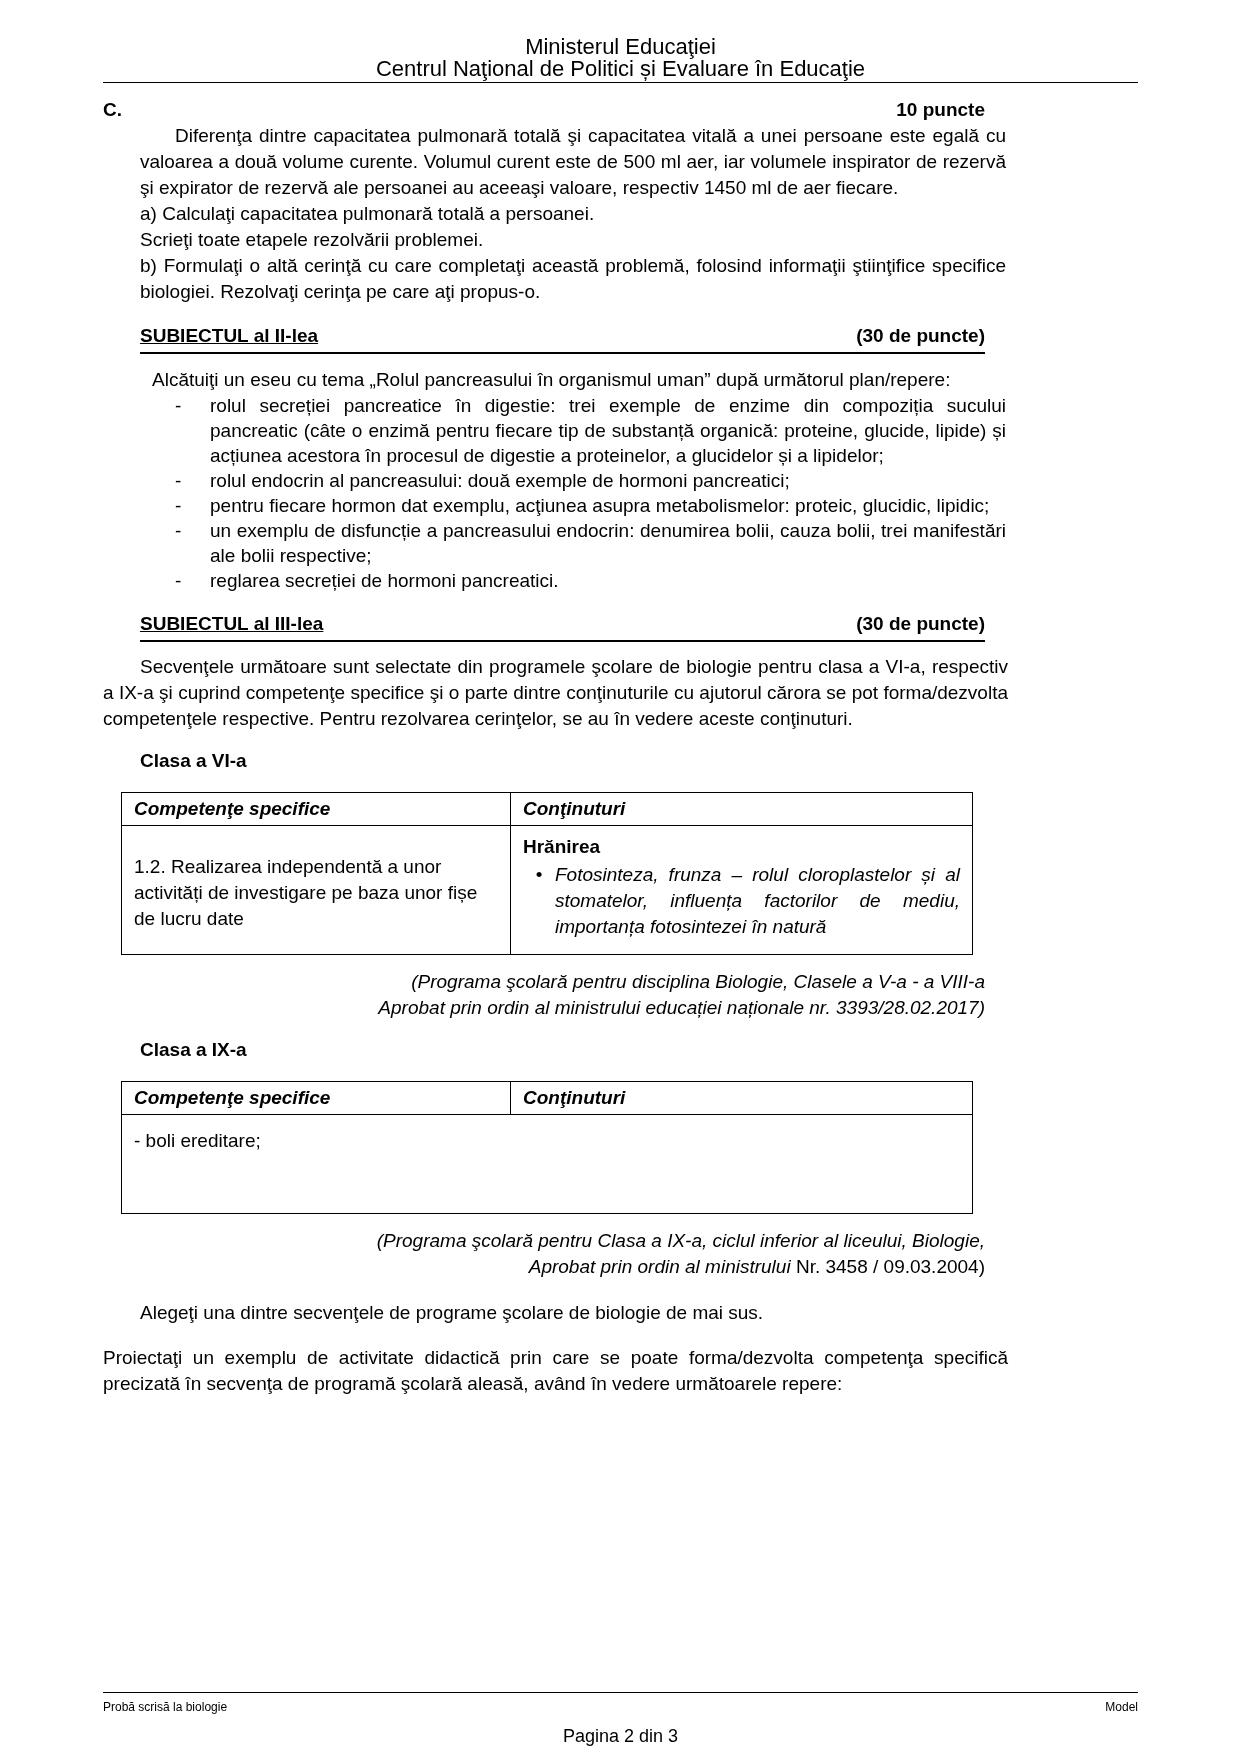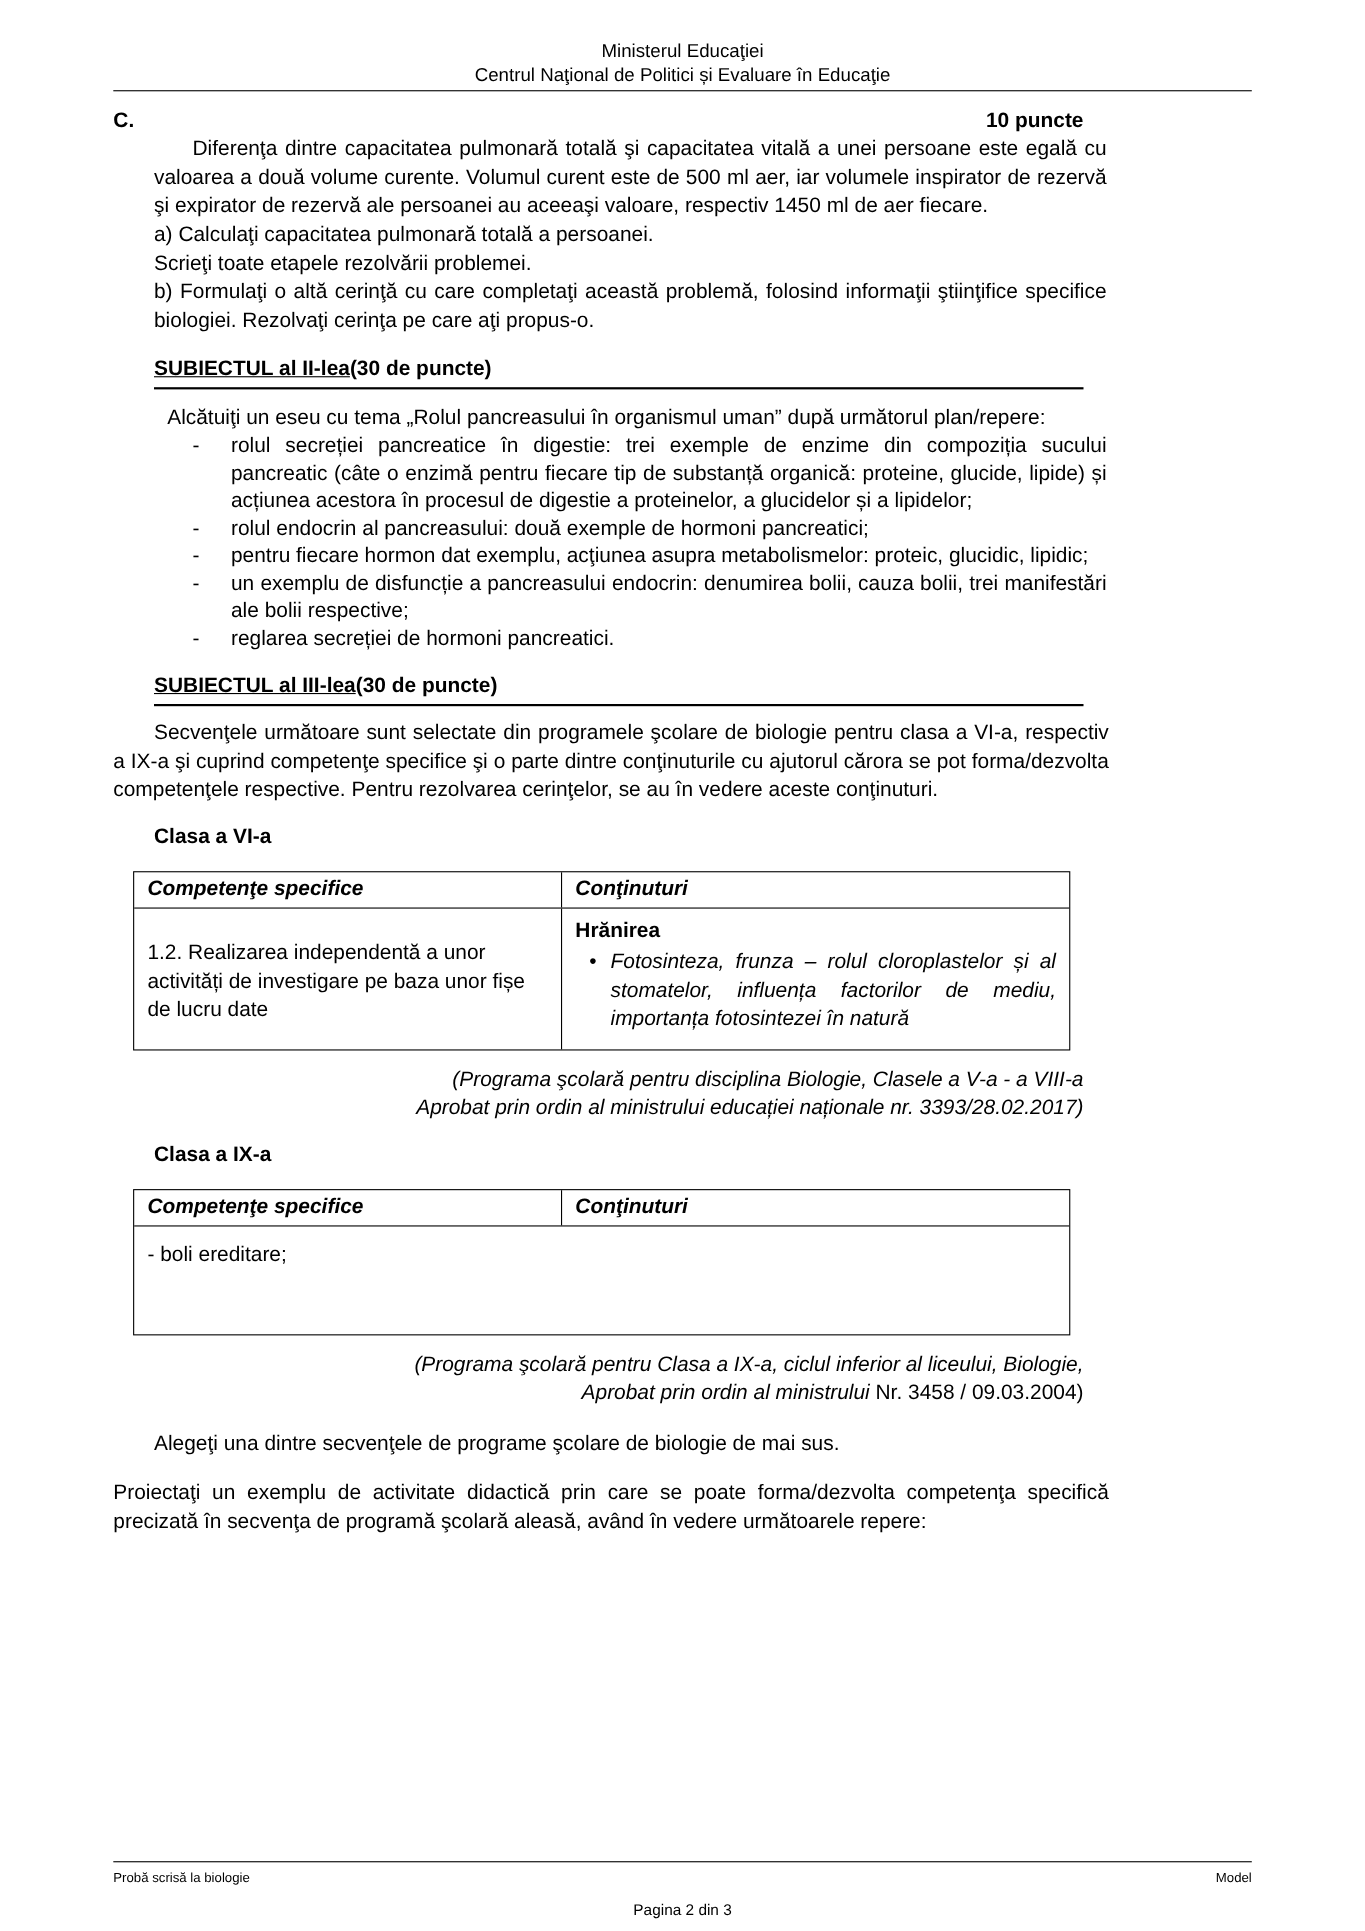--- a/index.html
+++ b/index.html
@@ -15,37 +15,38 @@
     font-size: 19px;
     line-height: 26px;
     overflow: hidden;
   }
   .content { padding: 0 103px; }
   .doc-header {
     padding-top: 36px;
     padding-bottom: 2px;
     border-bottom: 1px solid #000;
     text-align: center;
-    font-size: 17px;
+    font-size: 22px;
     line-height: 22px;
   }
   .bold { font-weight: bold; }
   .italic { }
   .points-row {
     display: flex;
     justify-content: space-between;
     width: 882px;
     margin-top: 14px;
     font-weight: bold;
   }
   .para { margin: 0 0 0 37px; width: 866px; }
   .just { text-align: justify; }
   .findent { text-indent: 35px; }
   .subject-row {
     display: flex;
+    justify-content: space-between;
     margin: 18px 0 0 37px;
     width: 845px;
     border-bottom: 2px solid #000;
     padding-bottom: 3px;
     font-weight: bold;
   }
   .subject-row .title { text-decoration: underline; }
   .intro {
     margin: 13px 0 0 37px;
     width: 866px;
@@ -91,21 +92,21 @@
     top: 1692px;
     border-top: 1px solid #000;
   }
   .footer-row {
     display: flex;
     justify-content: space-between;
     font-size: 12px;
     line-height: 22px;
     padding-top: 3px;
   }
-  .footer-page { text-align: center; font-size: 14px; margin-top: 5px; }
+  .footer-page { text-align: center; font-size: 18px; margin-top: 5px; }
 </style>
 </head>
 <body>
 
 <div class="page">
   <div class="content">
 
     <header class="doc-header">
       <div>Ministerul Educaţiei</div>
       <div>Centrul Naţional de Politici și Evaluare în Educaţie</div>

